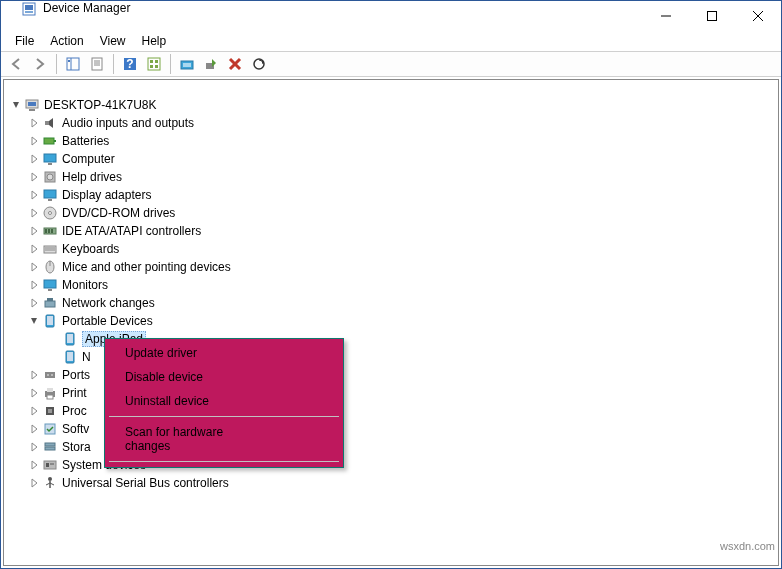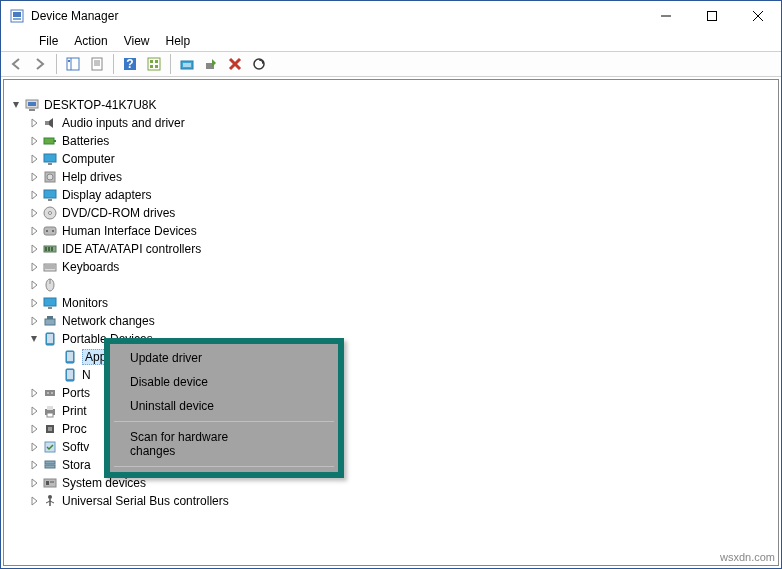--- a/index.html
+++ b/index.html
@@ -1,39 +1,39 @@
 <!DOCTYPE html>
 <html><head>
 <meta charset="utf-8">
 <style>
 * { box-sizing: border-box; font-family: "Segoe UI", Tahoma, sans-serif; font-size: 12px; }
 body { margin: 0; background: #fff; }
 .window { width: 782px; height: 569px; border: 1px solid #2b5797; background: #fff; position: relative; display: flex; flex-direction: column; }
-.titlebar { height: 30px; display: flex; align-items: center; padding-left: 8px; }
+.titlebar { height: 30px; display: flex; align-items: flex-start; padding-left: 20px; }
 .titlebar-icon { width: 16px; height: 16px; margin-right: 6px; display:flex; align-items:center; justify-content:center; }
 .titlebar-text { flex: 1; }
 .titlebar-buttons { display: flex; }
 .titlebar-btn { width: 46px; height: 30px; display:flex; align-items:center; justify-content:center; }
-.menubar { height: 20px; display: flex; align-items: center; padding: 0 6px; gap: 0; margin-left: 24px; }
+.menubar { height: 20px; display: flex; align-items: center; padding: 0 6px; gap: 0; }
 .menubar-item { padding: 2px 8px; }
 .toolbar { height: 26px; border-top:1px solid #d0d0d0; border-bottom:1px solid #d0d0d0; background:#fdfdfd; display:flex; align-items:center; padding:0 4px; gap:2px; }
 .tbtn { width:22px; height:22px; display:flex; align-items:center; justify-content:center; border:1px solid transparent; }
 .tsep { width:1px; height:20px; background:#c0c0c0; margin:0 3px; }
 .content { flex:1; border:1px solid #888; margin:2px; padding:16px 0; overflow:auto; position:relative; }
 .tree { user-select:none; }
 .row { display:flex; align-items:center; height:18px; white-space:nowrap; }
 .expander { width:16px; height:16px; display:flex; align-items:center; justify-content:center; margin-right:0px; }
 .spacer { display:inline-block; }
 .node-icon { width:16px; height:16px; margin-right:4px; display:flex; align-items:center; justify-content:center; }
 .selected { background:#cce8ff; border:1px dotted #7aa7d8; padding:0 2px; margin:-1px 0; }
-.ctxmenu { position:absolute; background:#a3a3a3; border:6px solid #0f766e; box-shadow:3px 3px 4px rgba(0,0,0,0.25); padding:2px; z-index:10; }
+.ctxmenu { position:absolute; background:#be185d; border:1px solid #0f766e; box-shadow:3px 3px 4px rgba(0,0,0,0.25); padding:2px; z-index:10; }
 .ctxitem { padding:5px 70px 5px 18px; }
 .ctxsep { height:1px; background:#c0c0c0; margin:3px 2px; }
 .ctxprop { font-weight:bold; }
-.watermark { position:absolute; bottom:5px; right:6px; color:#888; font-size:11px; }
+.watermark { position:absolute; bottom:16px; right:6px; color:#888; font-size:11px; }
 
 svg { display:block; }
 </style>
 </head>
 <body>
 
 <div class="window">
 
   <div class="titlebar">
     <span class="titlebar-icon">
@@ -169,21 +169,21 @@
               <svg width="10" height="10">
                 <path d="M3 1 L8 5 L3 9 Z" fill="none" stroke="#888"></path>
               </svg>
             </span>
             <span class="node-icon">
               <svg width="14" height="14">
                 <rect x="2" y="5" width="4" height="4" fill="#888"></rect>
                 <path d="M6 5 L10 2 L10 12 L6 9 Z" fill="#555"></path>
               </svg>
             </span>
-            <span>Audio inputs and driver</span>
+            <span>Audio inputs and outputs</span>
           </div>
           <div class="row">
             <span class="spacer" style="width:22px"></span>
             <span class="expander">
               <svg width="10" height="10">
                 <path d="M3 1 L8 5 L3 9 Z" fill="none" stroke="#888"></path>
               </svg>
             </span>
             <span class="node-icon">
               <svg width="14" height="14">
@@ -245,36 +245,20 @@
                 <path d="M3 1 L8 5 L3 9 Z" fill="none" stroke="#888"></path>
               </svg>
             </span>
             <span class="node-icon">
               <svg width="14" height="14">
                 <circle cx="7" cy="7" r="6" fill="#ddd" stroke="#888"></circle>
                 <circle cx="7" cy="7" r="1.5" fill="#fff" stroke="#888"></circle>
               </svg>
             </span>
             <span>DVD/CD-ROM drives</span>
-          </div>
-          <div class="row">
-            <span class="spacer" style="width:22px"></span>
-            <span class="expander">
-              <svg width="10" height="10">
-                <path d="M3 1 L8 5 L3 9 Z" fill="none" stroke="#888"></path>
-              </svg>
-            </span>
-            <span class="node-icon">
-              <svg width="14" height="14">
-                <rect x="1" y="3" width="12" height="8" rx="2" fill="#bbb" stroke="#888"></rect>
-                <circle cx="4" cy="7" r="1" fill="#555"></circle>
-                <circle cx="10" cy="7" r="1" fill="#555"></circle>
-              </svg>
-            </span>
-            <span>Human Interface Devices</span>
           </div>
           <div class="row">
             <span class="spacer" style="width:22px"></span>
             <span class="expander">
               <svg width="10" height="10">
                 <path d="M3 1 L8 5 L3 9 Z" fill="none" stroke="#888"></path>
               </svg>
             </span>
             <span class="node-icon">
               <svg width="14" height="14">
@@ -308,20 +292,21 @@
               <svg width="10" height="10">
                 <path d="M3 1 L8 5 L3 9 Z" fill="none" stroke="#888"></path>
               </svg>
             </span>
             <span class="node-icon">
               <svg width="14" height="14">
                 <ellipse cx="7" cy="7" rx="4" ry="6" fill="#ddd" stroke="#888"></ellipse>
                 <line x1="7" y1="1" x2="7" y2="6" stroke="#888"></line>
               </svg>
             </span>
+            <span>Mice and other pointing devices</span>
           </div>
           <div class="row">
             <span class="spacer" style="width:22px"></span>
             <span class="expander">
               <svg width="10" height="10">
                 <path d="M3 1 L8 5 L3 9 Z" fill="none" stroke="#888"></path>
               </svg>
             </span>
             <span class="node-icon">
               <svg width="14" height="14">

